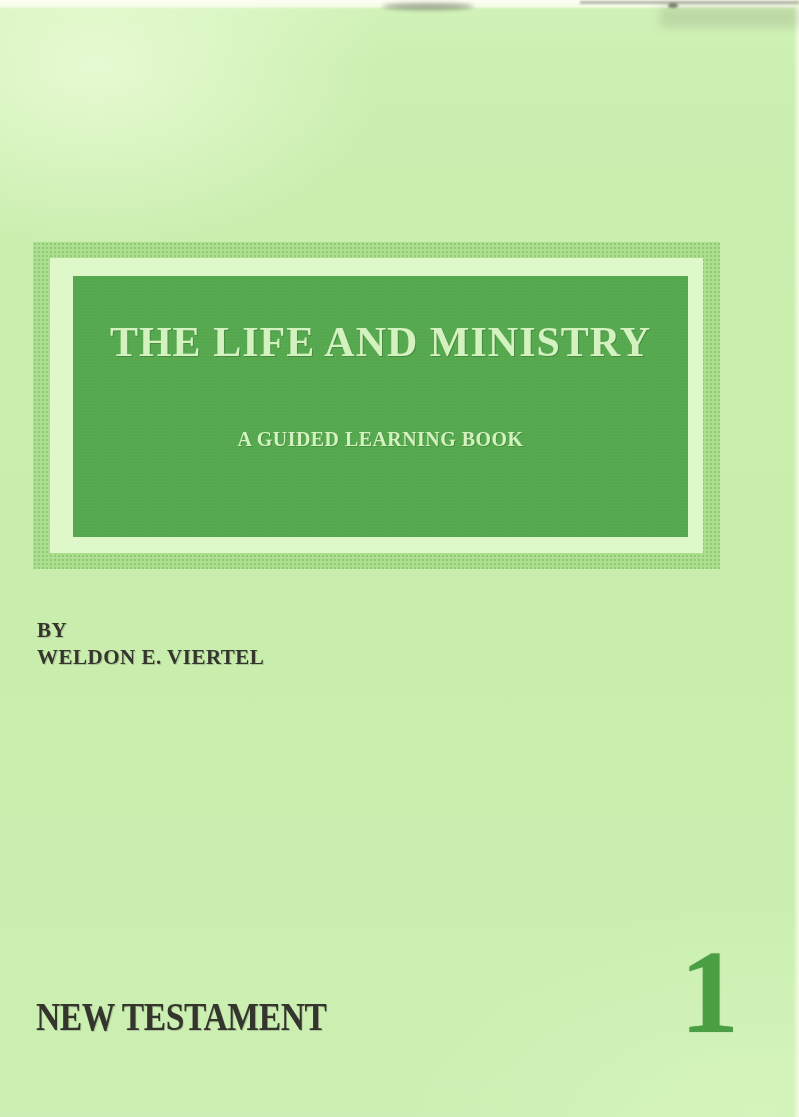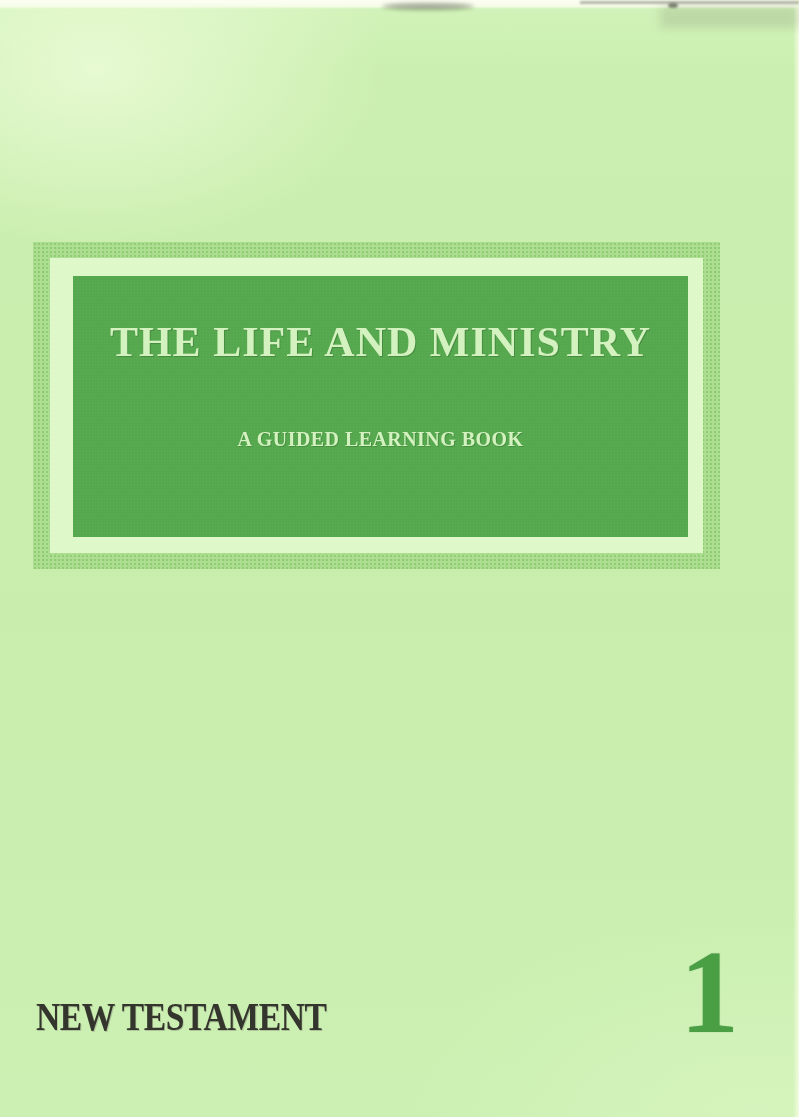--- a/index.html
+++ b/index.html
@@ -137,18 +137,22 @@
     <div class="frame-inner" style="background-color: rgb(222, 248, 202);">
       <div class="panel" style="background-color: rgb(86, 168, 79); color: rgb(212, 242, 191);">
         <h1 class="book-title">
           <span class="title-line">THE LIFE AND MINISTRY</span>
         </h1>
         <div class="subtitle">A GUIDED LEARNING BOOK</div>
       </div>
     </div>
   </div>
 
+  <div class="author" style="color: rgb(52, 54, 45);">
+    <div>BY</div>
+    <div>WELDON E. VIERTEL</div>
+  </div>
 
   <div class="series" style="color: rgb(52, 54, 45);">NEW TESTAMENT</div>
 
   <div class="volume" style="color: rgb(74, 159, 69);">1</div>
 
 </div>
 
 </body></html>

